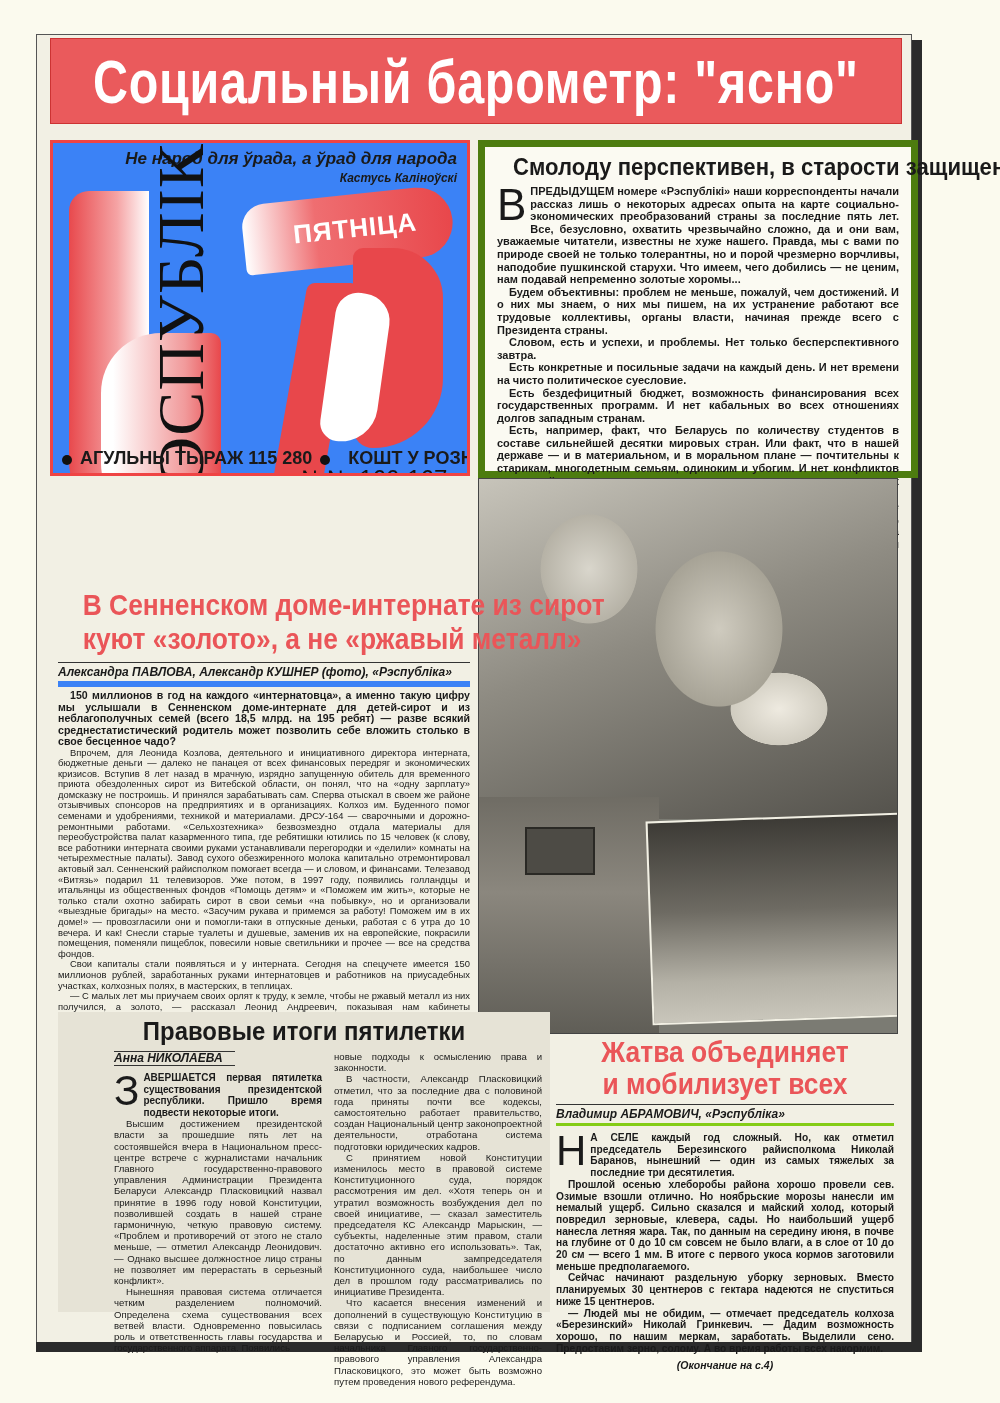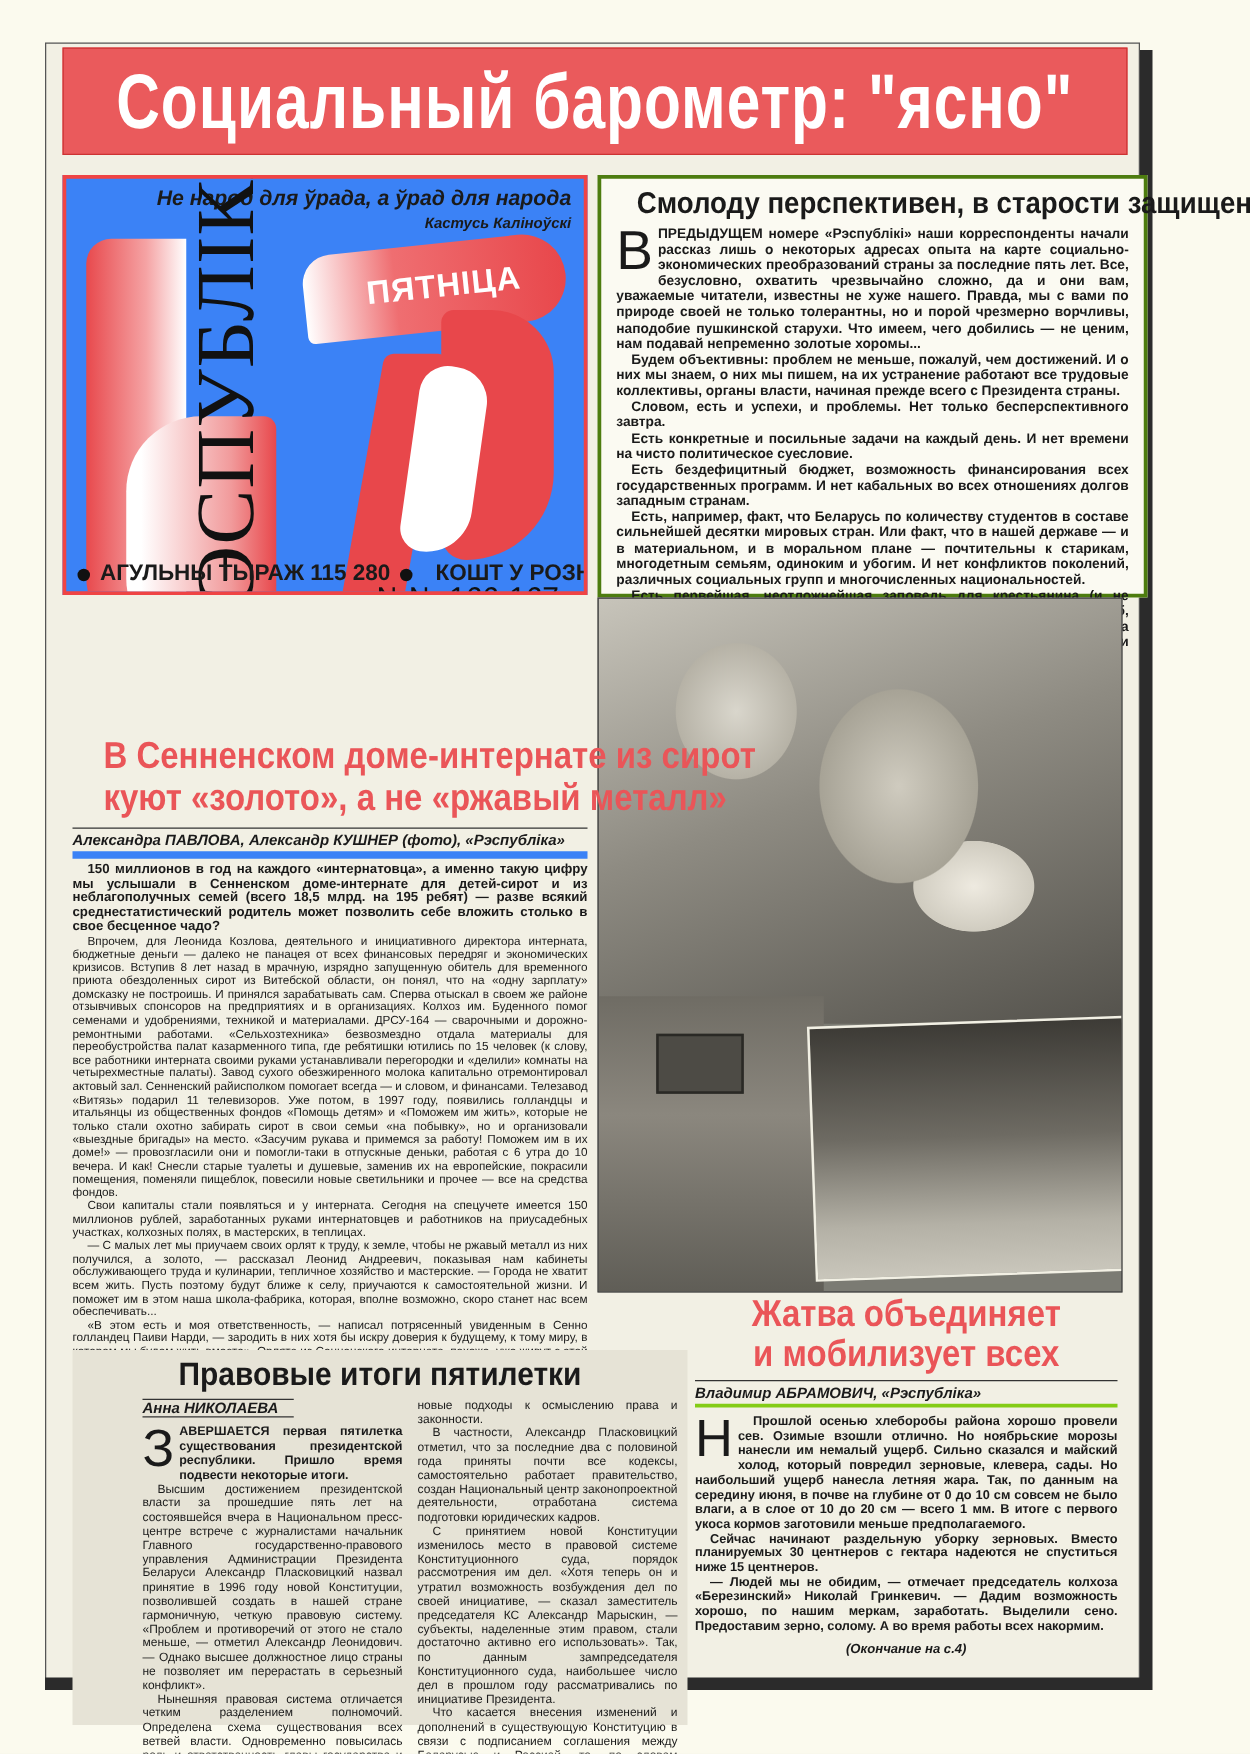--- a/index.html
+++ b/index.html
@@ -33,21 +33,21 @@
   .fridays { position:absolute; left:240px; top:70px; color:#fff; font-weight:bold; font-size:26px; transform:rotate(-6deg); letter-spacing:1px; }
   .vertical-title { position:absolute; left:90px; top:375px; transform-origin:left top; transform:rotate(-90deg);
     font-family:"Liberation Serif",serif; font-size:66px; color:#111; letter-spacing:1px; white-space:nowrap; }
   .issue-no { position:absolute; left:248px; top:322px; font-size:24px; color:#111; }
   .issue-no2 { position:absolute; left:248px; top:352px; font-size:24px; color:#111; }
   .issue-date { position:absolute; left:258px; top:385px; font-size:15px; font-weight:bold; }
   .logo-footer { position:absolute; left:6px; bottom:4px; font-size:18px; font-weight:bold; white-space:nowrap; }
   .dot { display:inline-block; width:10px; height:10px; border-radius:50%; background:#111; vertical-align:-1px; margin:0 3px; }
 
   
-  .art1 { position:absolute; left:478px; top:140px; width:440px; height:338px; background:#fbfaf2; border:3px solid #4d7c0f; box-sizing:border-box; padding:6px 12px; }
+  .art1 { position:absolute; left:478px; top:140px; width:440px; height:338px; background:#fbfaf2; border:7px solid #4d7c0f; box-sizing:border-box; padding:6px 12px; }
   .headline-dark { font-family:"Liberation Sans Narrow","Liberation Sans",sans-serif; font-weight:bold; font-size:24px; text-align:center; white-space:nowrap; transform:scaleX(0.92); }
   .body-bold { font-size:11px; font-weight:bold; line-height:12.6px; text-align:justify; }
   .body-reg { font-size:10.1px; line-height:11.4px; text-align:justify; }
   .p { text-indent:12px; margin:0; }
   .p.noindent { text-indent:0; }
   .dropcap { float:left; font-size:44px; line-height:36px; margin:2px 4px 0 0; font-weight:normal; }
   .cont { text-align:center; font-style:italic; font-weight:bold; font-size:10.5px; margin-top:2px; }
 
   
   .photo { position:absolute; left:478px; top:478px; width:420px; height:556px; overflow:hidden; background:#7b7b73; border:1px solid #444; box-sizing:border-box; }
@@ -59,21 +59,21 @@
   .photo-bottom-left { position:absolute; left:0; top:318px; width:180px; height:238px; background:linear-gradient(180deg,#6f6c64 0%,#8b877e 40%,#5f5d56 100%); }
   .sign { position:absolute; left:46px; top:30px; width:66px; height:44px; background:#4d4b45; border:2px solid #2a2925; }
   .photo-bottom-right { position:absolute; left:170px; top:338px; width:250px; height:200px; background:linear-gradient(180deg,#3d3b36 0%,#6e6b63 45%,#b4b1a6 80%,#c9c6bb 100%); transform:rotate(-2deg); border:2px solid #f2f0e4; }
 
   
   .art2 { position:absolute; left:50px; top:580px; width:428px; height:450px; padding:0 8px; box-sizing:border-box; }
   .headline-red { font-family:"Liberation Sans Narrow","Liberation Sans",sans-serif; font-weight:bold; color:#ea5558; font-size:30px; line-height:34px; text-align:center; white-space:nowrap; transform:scaleX(0.88); margin-top:8px; }
   .byline { font-size:12px; font-weight:bold; font-style:italic; border-top:1px solid #333; border-bottom:6px solid #3b82f6; padding:2px 0; margin:6px 0 3px; }
 
   
-  .art3 { position:absolute; left:58px; top:1080px; width:492px; height:300px; background:#e6e3d6; box-sizing:border-box; padding:4px 8px; }
+  .art3 { position:absolute; left:58px; top:1012px; width:492px; height:300px; background:#e6e3d6; box-sizing:border-box; padding:4px 8px; }
   .art3 .headline-dark { font-size:26px; margin-bottom:4px; }
   .cols { display:flex; gap:12px;margin-left:48px; }
   .col { flex:1; }
   .byline-small { font-size:12px; font-weight:bold; font-style:italic; border-top:1px solid #333; border-bottom:1px solid #333; display:inline-block; padding:1px 12px 1px 0; margin-bottom:6px; }
 
   
   .art4 { position:absolute; left:552px; top:1036px; width:346px; height:302px; box-sizing:border-box; padding:0 4px; }
   .art4 .headline-red { font-size:30px; line-height:32px; margin-top:0; }
   .art4 .byline { border-top:1px solid #333; border-bottom:3px solid #84cc16; margin:4px 0 6px; }
 
@@ -167,19 +167,19 @@
       <p class="p">Что касается внесения изменений и дополнений в существующую Конституцию в связи с подписанием соглашения между Беларусью и Россией, то, по словам начальника Главного государственно-правового управления Александра Пласковицкого, это может быть возможно путем проведения нового референдума.</p>
     </div>
   </div>
 </div>
 
 <div class="art4">
   <div class="headline-red">Жатва объединяет</div>
   <div class="headline-red">и мобилизует всех</div>
   <div class="byline">Владимир АБРАМОВИЧ, «Рэспубліка»</div>
   <div class="body-bold" style="font-size:10.2px;line-height:11.7px;">
-    <p class="p noindent"><span class="dropcap" style="font-size:42px;line-height:34px;">Н</span></p>
+    <p class="p noindent"><span class="dropcap" style="font-size:42px;line-height:34px;">Н</span><span>А СЕЛЕ каждый год сложный. Но, как отметил председатель Березинского райисполкома Николай Баранов, нынешний — один из самых тяжелых за последние три десятилетия.</span></p>
     <p class="p">Прошлой осенью хлеборобы района хорошо провели сев. Озимые взошли отлично. Но ноябрьские морозы нанесли им немалый ущерб. Сильно сказался и майский холод, который повредил зерновые, клевера, сады. Но наибольший ущерб нанесла летняя жара. Так, по данным на середину июня, в почве на глубине от 0 до 10 см совсем не было влаги, а в слое от 10 до 20 см — всего 1 мм. В итоге с первого укоса кормов заготовили меньше предполагаемого.</p>
     <p class="p">Сейчас начинают раздельную уборку зерновых. Вместо планируемых 30 центнеров с гектара надеются не спуститься ниже 15 центнеров.</p>
     <p class="p">— Людей мы не обидим, — отмечает председатель колхоза «Березинский» Николай Гринкевич. — Дадим возможность хорошо, по нашим меркам, заработать. Выделили сено. Предоставим зерно, солому. А во время работы всех накормим.</p>
     <div class="cont" style="margin-top:6px;">(Окончание на с.4)</div>
   </div>
 </div>
 
 </body></html>

